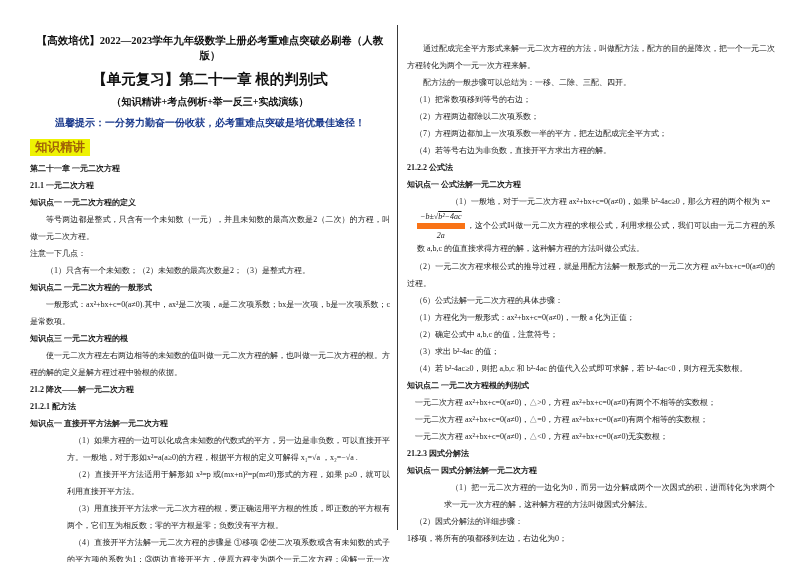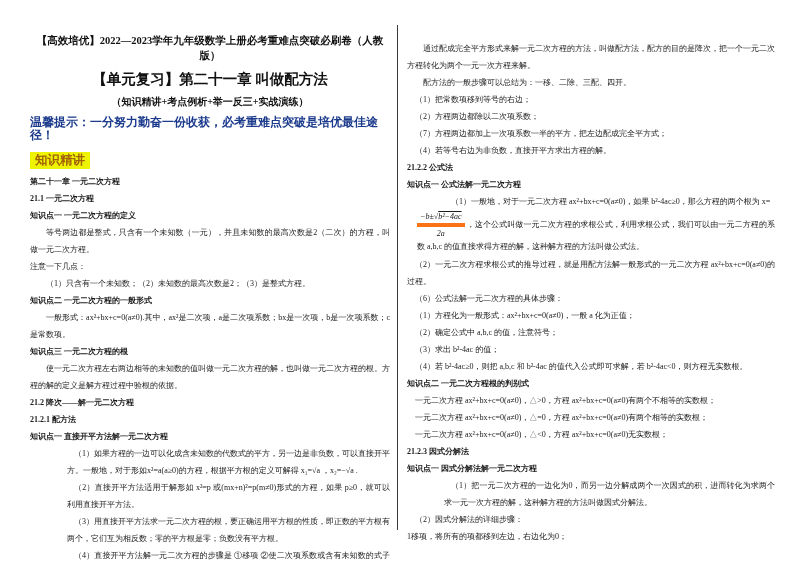--- a/index.html
+++ b/index.html
@@ -12,53 +12,53 @@
   .divider{position:absolute;left:397px;top:25px;width:1px;height:505px;background:#3a3a3a;}
   .col{position:absolute;}
   .col-left{left:30px;top:33px;width:360px;}
   .col-right{left:407px;top:36px;width:368px;}
 
   
   .doc-header{width:100%;}
   .h1{font-size:10.5px;font-weight:bold;text-align:center;line-height:15px;color:#111;}
   .h2{font-size:14.5px;font-weight:bold;text-align:center;line-height:20px;margin-top:6px;color:#111;}
   .h3{font-size:10px;font-weight:bold;text-align:center;line-height:13px;margin-top:6px;color:#111;}
-  .tip{font-size:12px;font-weight:bold;text-align:left;line-height:13px;margin-top:8px;color:#1b3a8c;}
+  .tip{font-size:10px;font-weight:bold;text-align:center;line-height:13px;margin-top:8px;color:#1b3a8c;}
   .badge-row{margin-top:8px;height:19px;}
   .badge{display:inline-block;background:#eef203;color:#a16207;font-weight:bold;
          font-size:12.5px;line-height:17px;padding:0 5px;}
 
   
   .body-blocks{margin-top:4px;}
   .blk{font-size:8px;line-height:17px;color:#1a1a1a;text-align:justify;}
   .blk.center{font-weight:bold;}
   .blk.h{font-weight:bold;}
   .blk.p{text-indent:16px;}
   .blk.p0{text-indent:0;}
   .blk.pl{text-indent:8px;}
   .blk.ph{padding-left:37px;text-indent:7px;}
   .blk.formula{padding-left:10px;line-height:15px;margin:1px 0 2px 0;}
 
   .frac{display:inline-block;text-align:center;vertical-align:middle;
         font-family:"Liberation Serif",serif;font-style:italic;
         font-size:8px;line-height:11px;margin-right:2px;}
-  .frac .num{display:block;border-bottom:4px solid #f97316;padding:0 3px 1px 3px;}
+  .frac .num{display:block;border-bottom:6px solid #f97316;padding:0 3px 1px 3px;}
   .frac .radicand{text-decoration:overline;}
   .frac .den{display:block;padding-top:1px;}
 </style>
 </head>
 <body>
 
 <div class="page">
   <div class="divider"></div>
 
   <div class="col col-left">
     <div class="doc-header">
       <div class="h1">【高效培优】2022—2023学年九年级数学上册必考重难点突破必刷卷（人教版）</div>
-      <div class="h2">【单元复习】第二十一章 叫做配方法</div>
+      <div class="h2">【单元复习】第二十一章 根的判别式</div>
       <div class="h3">（知识精讲+考点例析+举一反三+实战演练）</div>
       <div class="tip">温馨提示：一分努力勤奋一份收获，必考重难点突破是培优最佳途径！</div>
       <div class="badge-row">
         <span class="badge">知识精讲</span>
       </div>
     </div>
     <div class="body-blocks" id="left-body">
         <div class="blk center">第二十一章 一元二次方程</div>
         <div class="blk h">21.1 一元二次方程</div>
         <div class="blk h">知识点一 一元二次方程的定义</div>

